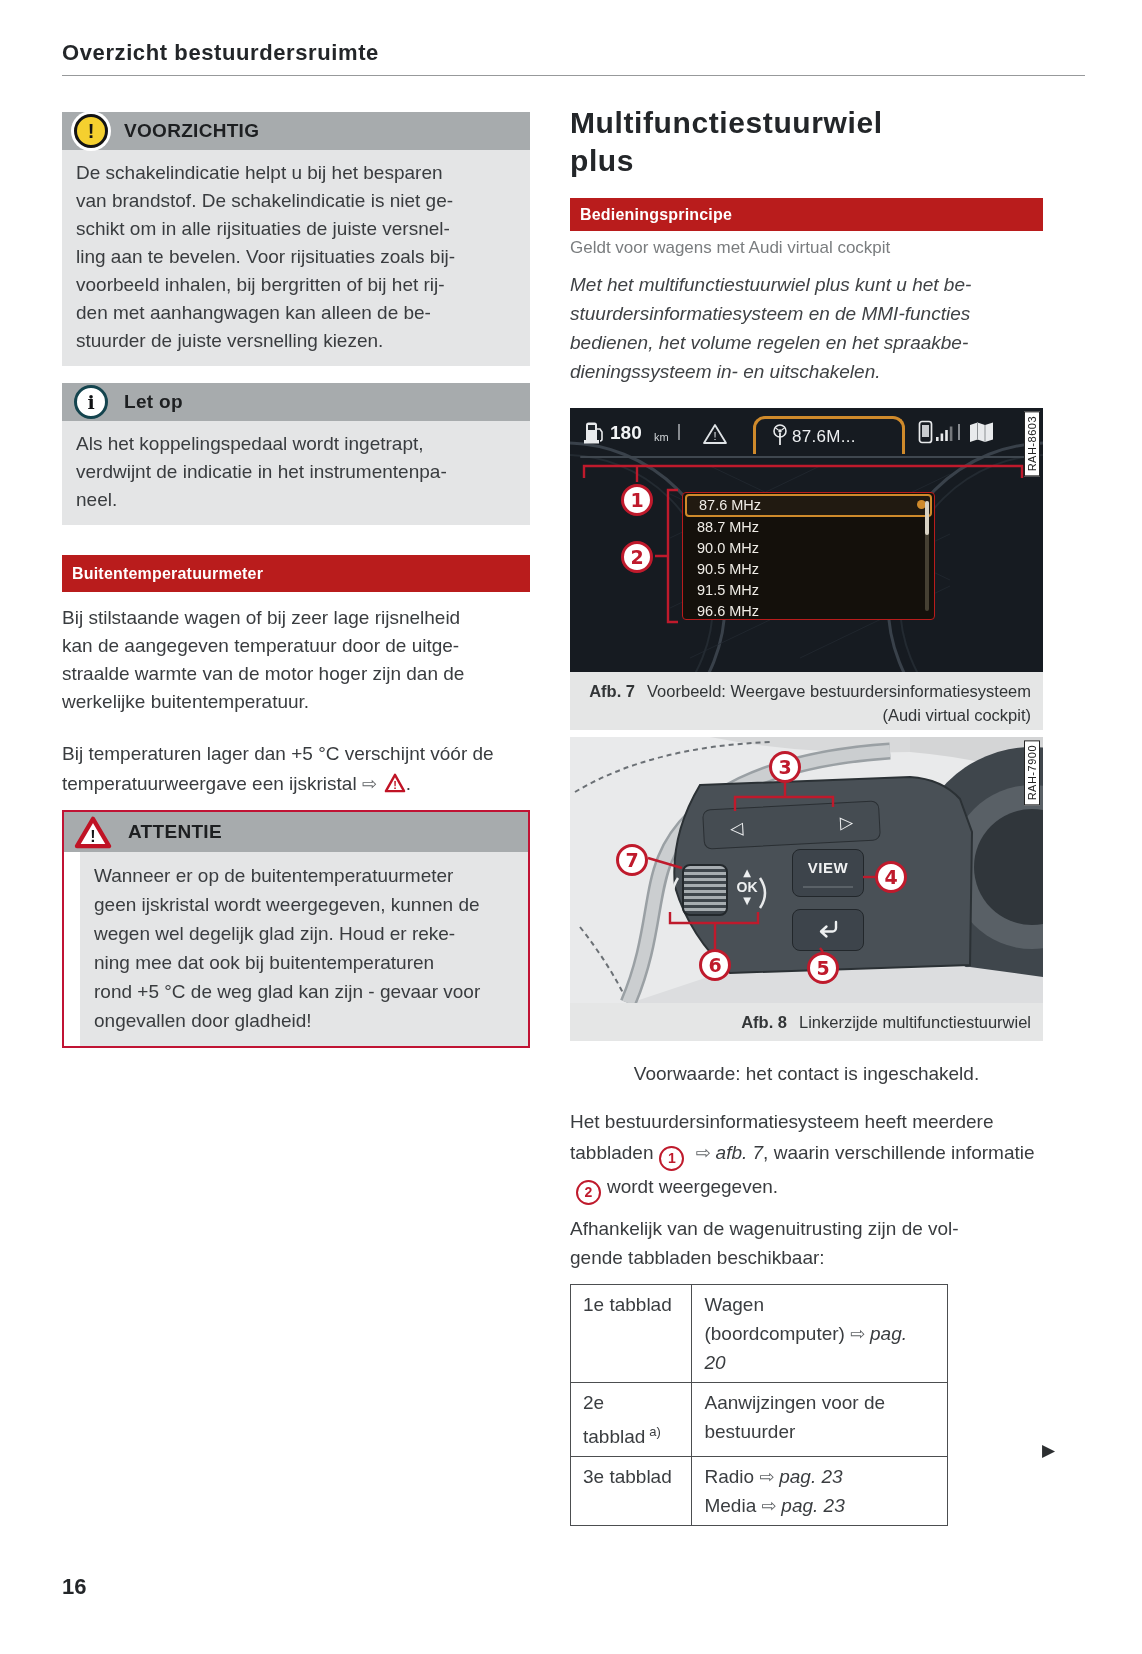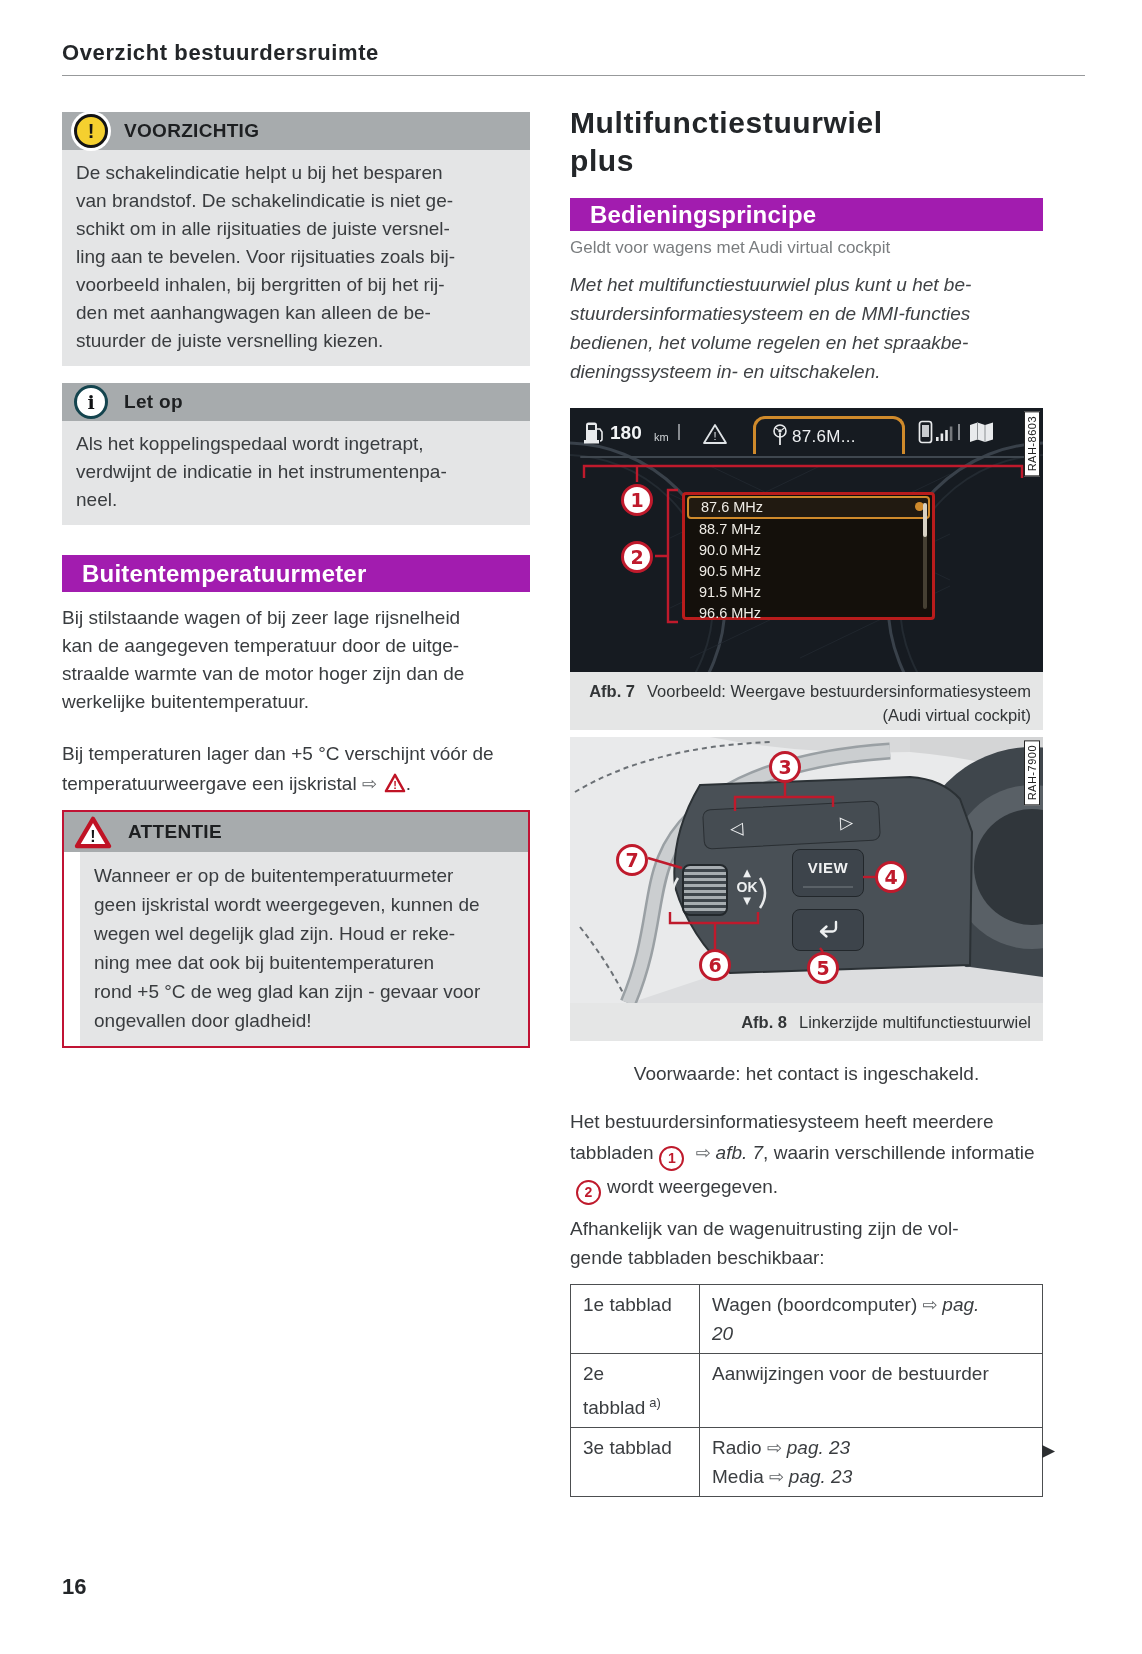--- a/index.html
+++ b/index.html
@@ -23,22 +23,22 @@
   .ic-note{width:28px;height:28px;border-radius:50%;background:#fff;border:3px solid #14444e;
            display:flex;align-items:center;justify-content:center;
            font-family:"DejaVu Serif",serif;font-weight:bold;font-size:19px;color:#101214;flex:0 0 auto;}
   .box.caution{top:112px;}
   .box.note{top:383px;}
   .box.warning{top:810px;border:2px solid #c01334;}
   .box.warning .box-head{height:40px;}
   .box.warning .box-body{line-height:29px;margin-left:16px;}
 
   
-  .redbar{position:absolute;background:#a21caf;color:#fff;font-weight:bold;font-size:24px;
-          display:flex;align-items:center;padding-left:20px;box-sizing:border-box;letter-spacing:.2px;}
+  .redbar{position:absolute;background:#b91c1c;color:#fff;font-weight:bold;font-size:16px;
+          display:flex;align-items:center;padding-left:10px;box-sizing:border-box;letter-spacing:.2px;}
   .redbar.l{left:62px;top:555px;width:468px;height:37px;}
   .redbar.r{left:570px;top:198px;width:473px;height:33px;}
 
   
   .para{position:absolute;font-size:19px;line-height:28px;color:#393c3f;}
   .pre{white-space:pre-line;}
   .p1{left:62px;top:604px;width:468px;}
   .p2{left:62px;top:739px;width:468px;line-height:30px;}
   .pagenum{position:absolute;left:62px;top:1574px;font-size:22px;font-weight:bold;color:#232629;}
 
@@ -69,21 +69,21 @@
   .f7div{width:2px;height:16px;background:#aeb2b5;opacity:.75;top:8px;}
   .d1{left:108px;} .d2{left:388px;}
   .f7fuel{left:14px;top:4px;} .f7warn{left:132px;top:7px;}
   .f7phone{left:348px;top:4px;} .f7bars{left:366px;top:8px;} .f7map{left:398px;top:5px;}
   .f7tab{left:183px;top:0;width:152px;height:38px;border:3px solid #cf8a2b;border-bottom:none;
          border-radius:12px 12px 0 0;box-sizing:border-box;display:flex;align-items:center;padding-left:14px;}
   .f7tablabel{font-size:17px;color:#eef0f2;margin-left:2px;letter-spacing:.3px;}
   .f7sep{position:absolute;left:10px;right:10px;top:48px;height:2px;background:#3f474f;border-radius:2px;}
   .f7red,.f8lines{position:absolute;left:0;top:0;pointer-events:none;}
   .f7panel{position:absolute;left:112px;top:84px;width:253px;height:128px;background:#14100b;
-           border:3px solid #b91c1c;border-radius:4px;box-sizing:border-box;}
+           border:1px solid #b91c1c;border-radius:4px;box-sizing:border-box;}
   .freq{height:21px;line-height:21px;padding-left:14px;color:#efece6;font-size:14.5px;}
   .freq.active{position:relative;margin:1px 2px 0 2px;border:2px solid #cf8a2b;border-radius:4px;
                height:19px;line-height:19px;background:#211a11;padding-left:12px;}
   .freq .dot{position:absolute;right:4px;top:4px;width:9px;height:9px;border-radius:50%;background:#cf8a2b;}
   .track{position:absolute;right:5px;top:8px;bottom:8px;width:4px;background:#464033;border-radius:2px;}
   .thumb{position:absolute;right:5px;top:8px;width:4px;height:34px;background:#d8d2c4;border-radius:2px;}
   .figref{position:absolute;right:3px;top:3px;background:#fff;border:1px solid #222;color:#222;
           font-size:11px;padding:4px 1px;writing-mode:vertical-rl;transform:rotate(180deg);
           letter-spacing:.5px;}
   .callout{position:absolute;width:32px;height:32px;border-radius:50%;background:#fff;
@@ -116,21 +116,21 @@
   .viewbtn{position:absolute;left:222px;top:112px;width:72px;height:48px;background:#3d444b;
            border:1px solid #22272b;border-radius:8px;color:#f0f1f2;font-weight:bold;font-size:15px;
            text-align:center;box-sizing:border-box;padding-top:9px;letter-spacing:.5px;}
   .viewbtn .ridge{position:absolute;left:10px;right:10px;bottom:8px;height:2px;background:#5a6167;}
   .backbtn{position:absolute;left:222px;top:172px;width:70px;height:40px;background:#3d444b;
            border:1px solid #22272b;border-radius:8px;display:flex;align-items:center;justify-content:center;}
   .c3{left:199px;top:14px;} .c4{left:305px;top:124px;} .c5{left:237px;top:215px;}
   .c6{left:129px;top:212px;} .c7{left:46px;top:107px;}
 
   
-  .tabs-table{position:absolute;left:570px;top:1284px;width:473px;border-collapse:collapse;
+  .tabs-table{position:absolute;left:570px;top:1284px;width:378px;border-collapse:collapse;
               font-size:19px;line-height:29px;color:#3a3d40;}
   .tabs-table td{border:1px solid #4c4e50;padding:5px 12px;vertical-align:top;}
   .tabs-table td.c1col{width:104px;}
   .pl{white-space:pre-line;}
   sup{font-size:13px;margin-left:4px;}
 
   .cont-arrow{position:absolute;left:1042px;top:1440px;font-size:17px;color:#2c2f31;
               font-family:"DejaVu Sans",sans-serif;}
 </style>
 </head>

